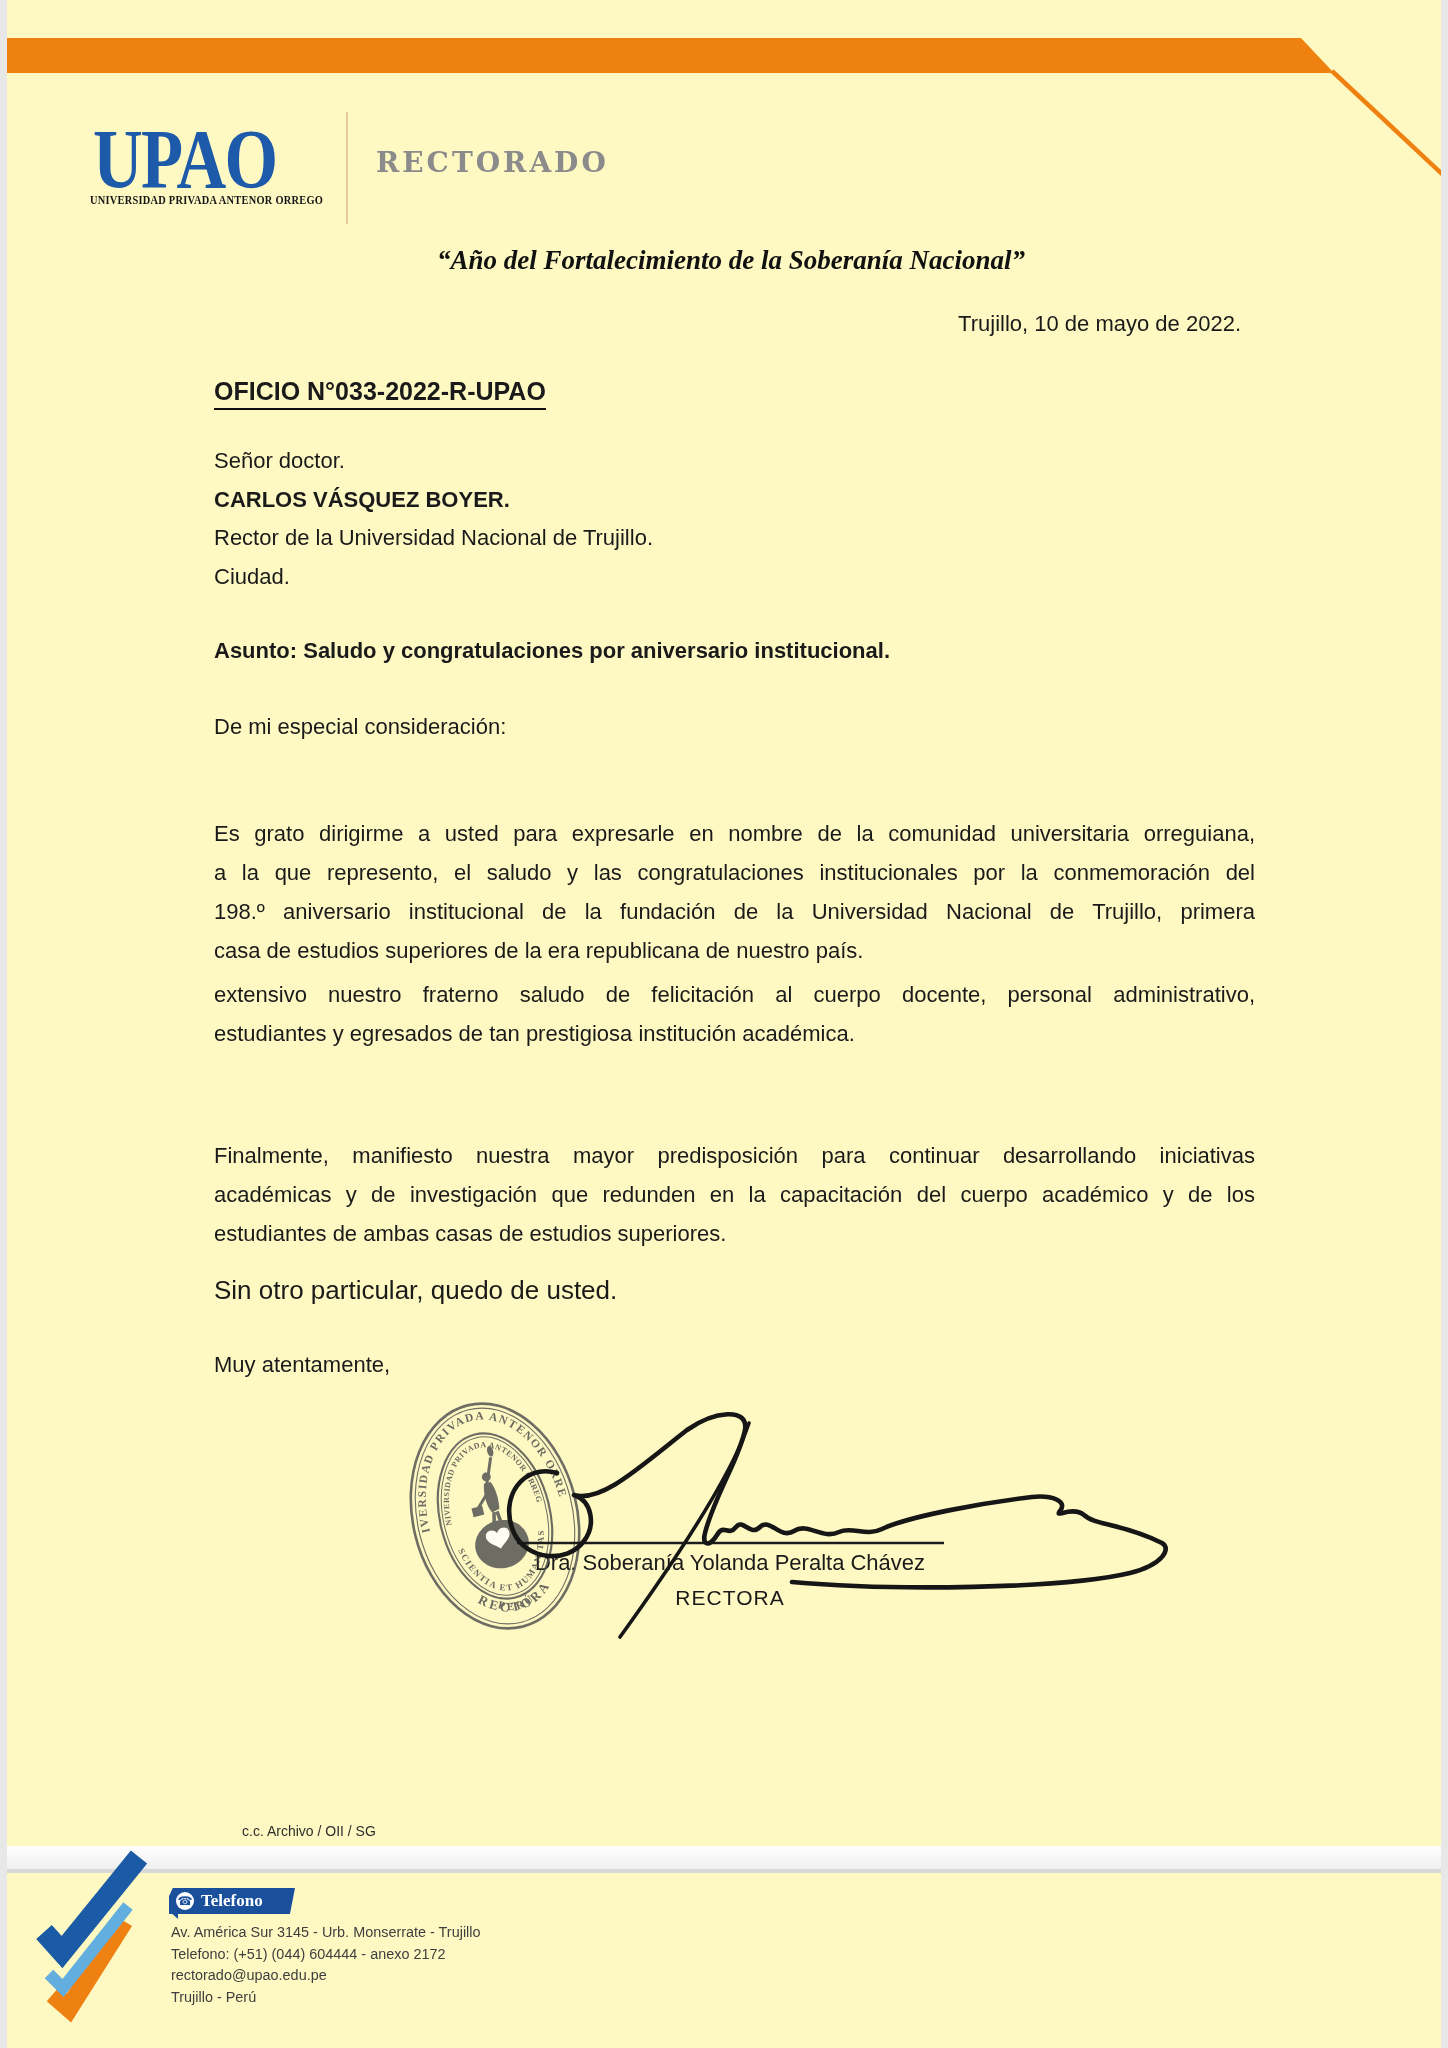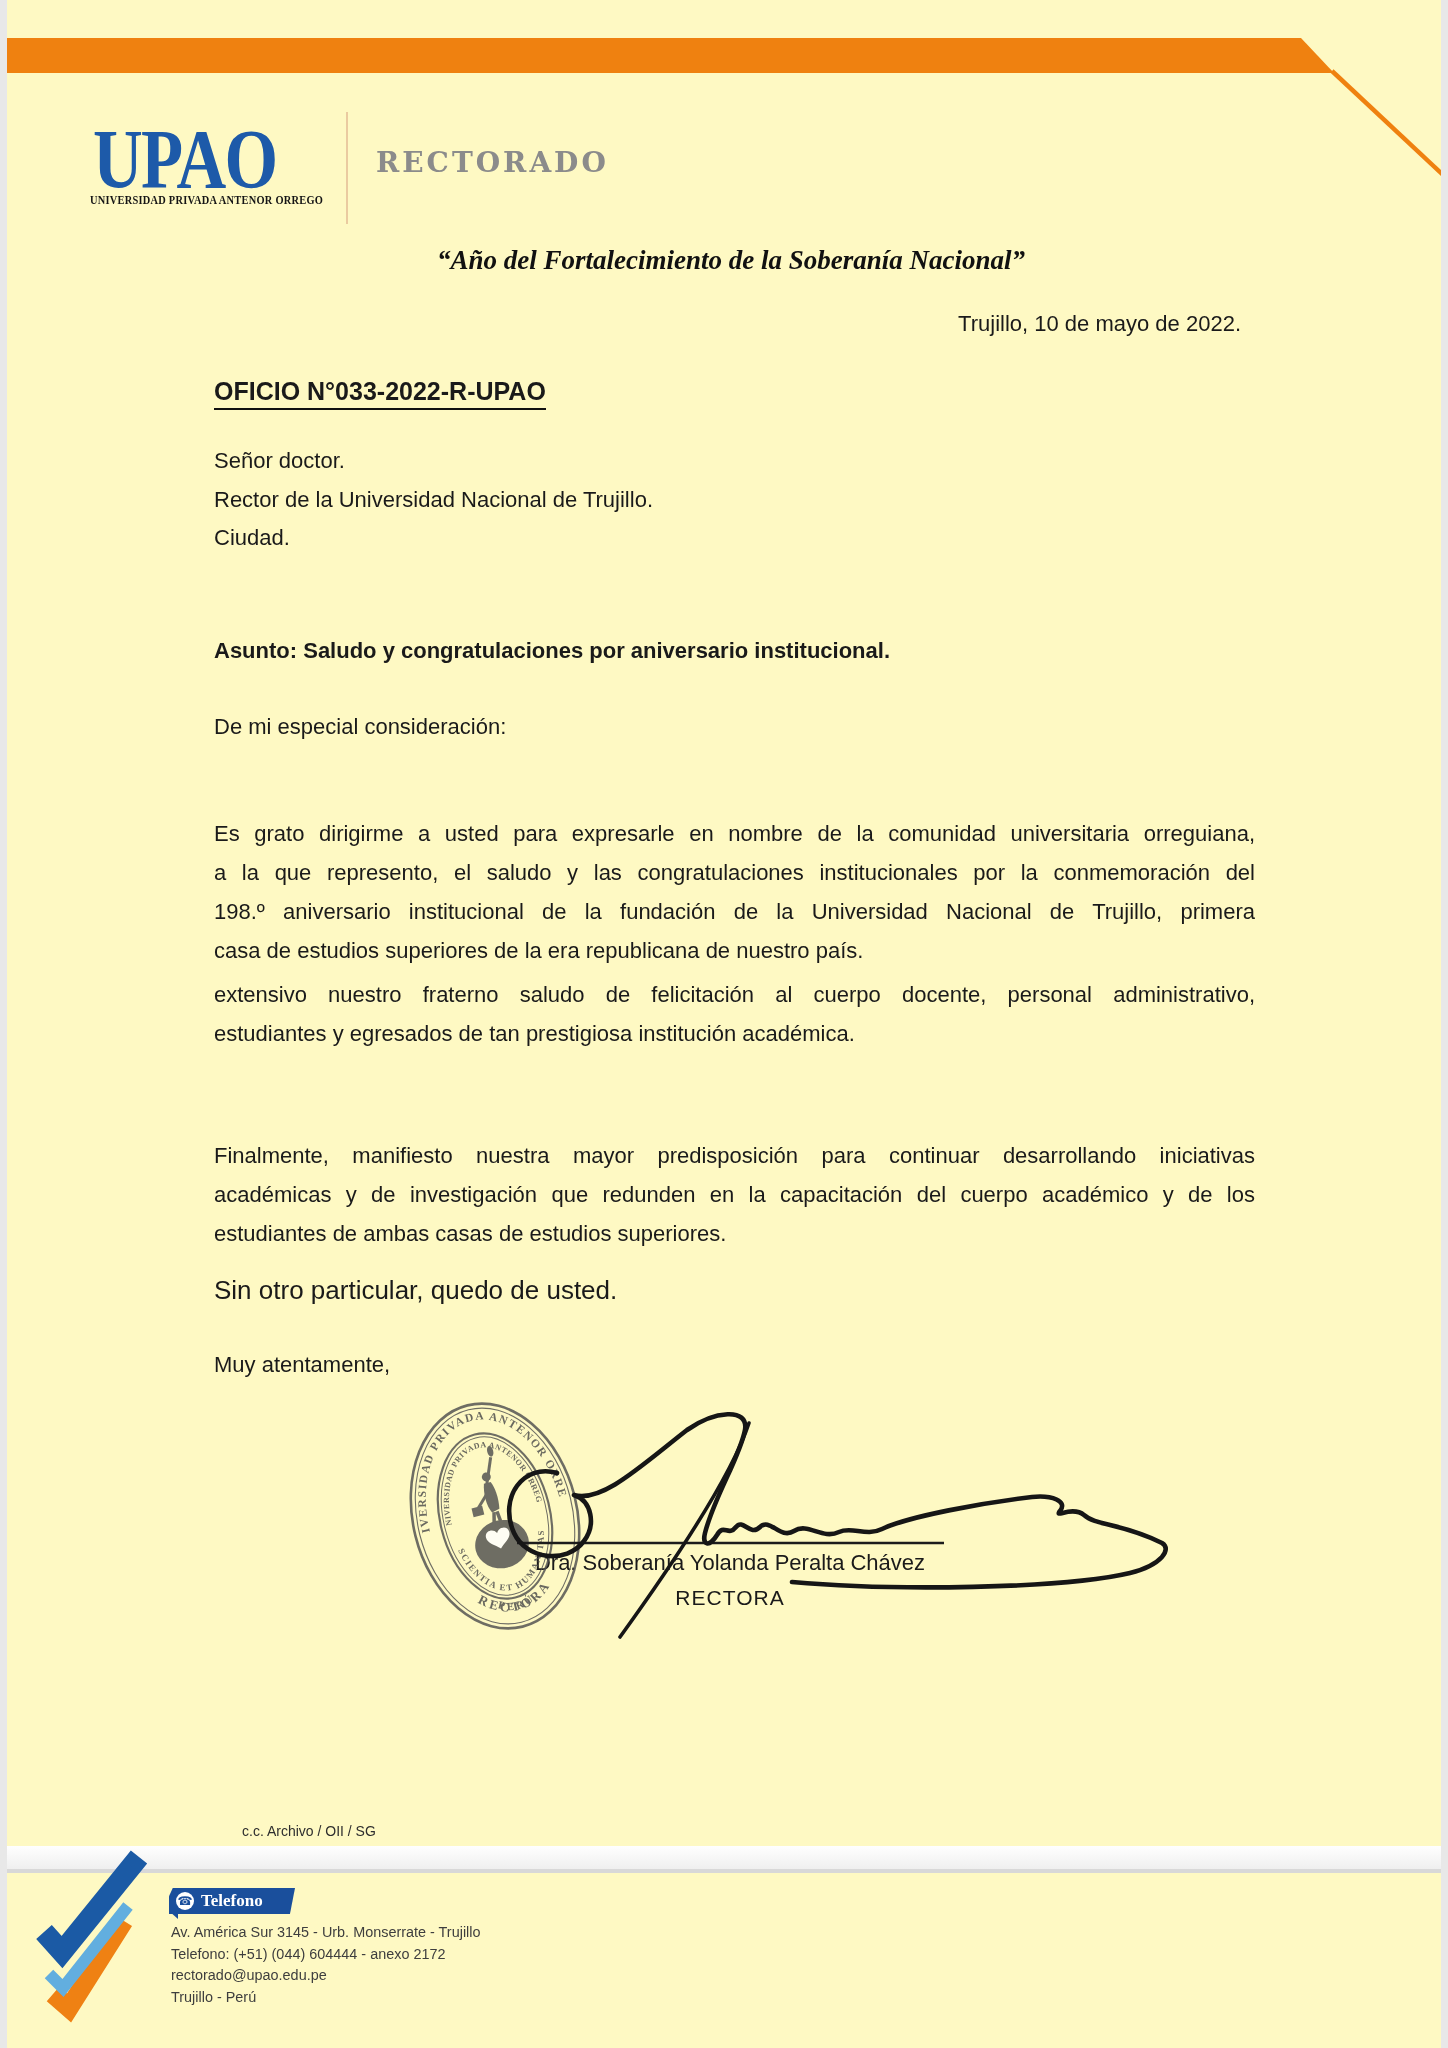--- a/index.html
+++ b/index.html
@@ -73,20 +73,21 @@
   <div class="abs brand-sub">UNIVERSIDAD PRIVADA ANTENOR ORREGO</div>
   <div class="abs hdr-sep"></div>
   <div class="abs dept">RECTORADO</div>
 
   <div class="abs motto">“Año del Fortalecimiento de la Soberanía Nacional”</div>
   <div class="abs dateline">Trujillo, 10 de mayo de 2022.</div>
   <div class="abs refnum">OFICIO N°033-2022-R-UPAO</div>
 
   <div class="abs recipient">
     <div>Señor doctor.</div>
+    <div style="font-weight:bold">CARLOS VÁSQUEZ BOYER.</div>
     <div>Rector de la Universidad Nacional de Trujillo.</div>
     <div>Ciudad.</div>
   </div>
 
   <div class="abs subject">Asunto: Saludo y congratulaciones por aniversario institucional.</div>
   <div class="abs greeting">De mi especial consideración:</div>
 
   <div class="abs para p1">
     <div class="bl">Es grato dirigirme a usted para expresarle en nombre de la comunidad universitaria orreguiana,</div>
     <div class="bl">a la que represento, el saludo y las congratulaciones institucionales por la conmemoración del</div>

